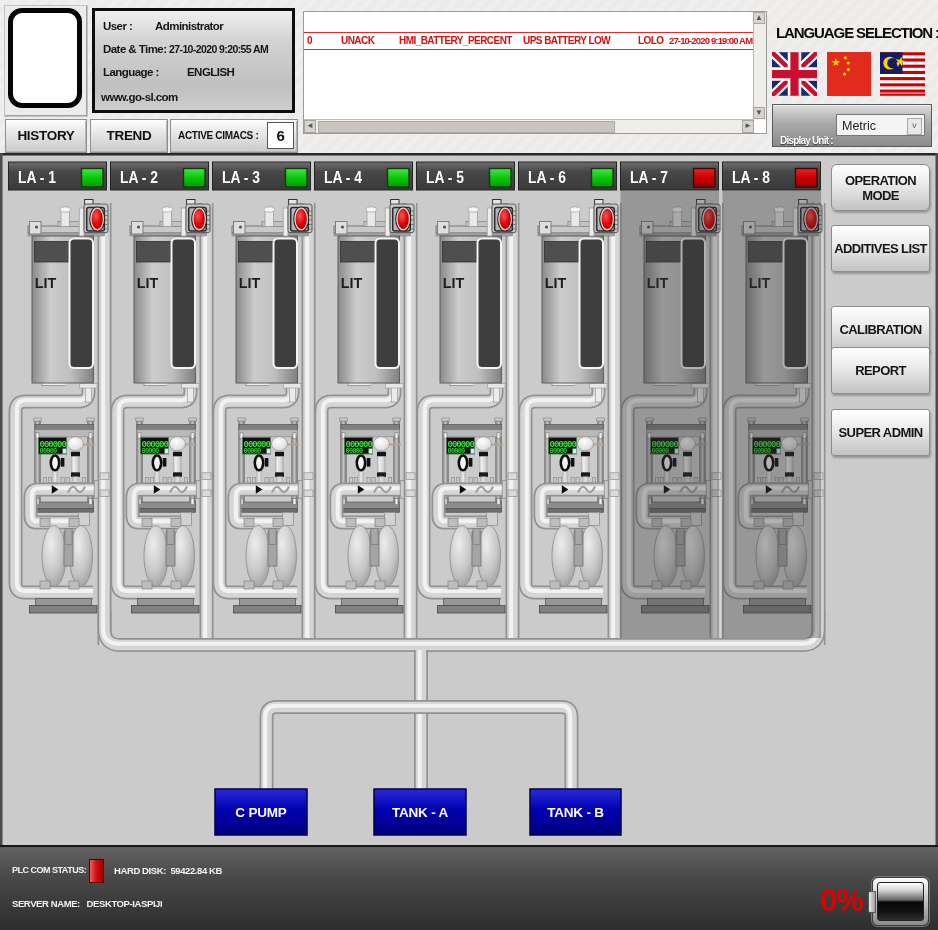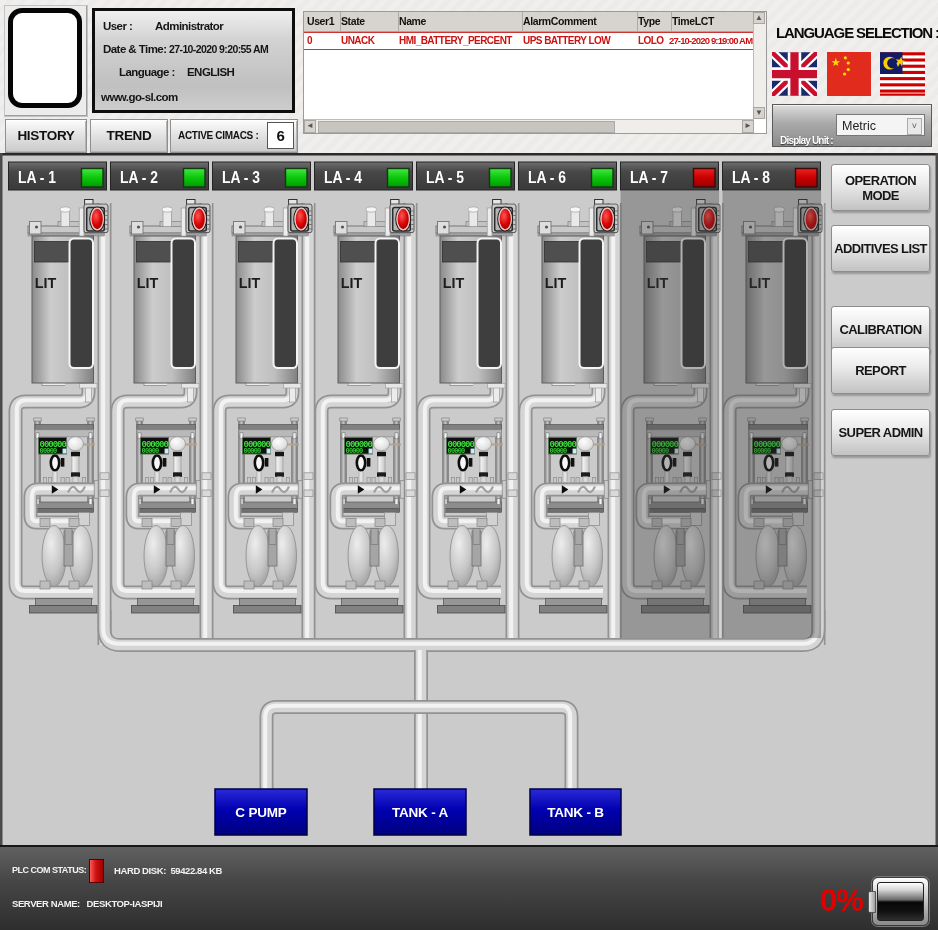--- a/index.html
+++ b/index.html
@@ -29,39 +29,31 @@
 <body>
 <div class="abs top"></div>
 <div class="abs logopanel">
     <div class="abs logo"></div>
   </div>
 <div class="abs userbox">
   <span class="ub" style="left:8px;top:9px;">User :</span>
     <span class="ub" style="left:60px;top:9px;text-align:right;">Administrator</span>
   <span class="ub" style="left:8px;top:32px;">Date &amp; Time:</span>
     <span class="ub" style="left:74px;top:32px;font-size:10.5px;letter-spacing:-0.6px;">27-10-2020 9:20:55 AM</span>
-  <span class="ub" style="left:24px;top:55px;">Language :</span>
+  <span class="ub" style="left:8px;top:55px;">Language :</span>
     <span class="ub" style="left:92px;top:55px;">ENGLISH</span>
   <span class="ub" style="left:6px;top:80px;">www.go-sl.com</span>
 </div>
 <div class="abs tabbtn" style="left:5px;width:80px;">HISTORY</div>
 <div class="abs tabbtn" style="left:90px;width:76px;">TREND</div>
 <div class="abs tabbtn" style="left:170px;width:126px;">
   <span style="position:absolute;left:7px;top:0;font-size:10px;">ACTIVE CIMACS :</span>
   <span style="position:absolute;right:3px;top:2px;width:25px;height:25px;background:#fff;border:1px solid #555;line-height:25px;font-size:15px;">6</span>
 </div>
 <div class="abs alarm">
-  <div class="ahead">
-    <span class="ahc" style="left:0;width:33px;">User1</span>
-    <span class="ahc" style="left:34px;width:57px;">State</span>
-    <span class="ahc" style="left:92px;width:123px;">Name</span>
-    <span class="ahc" style="left:216px;width:114px;">AlarmComment</span>
-    <span class="ahc" style="left:331px;width:33px;">Type</span>
-    <span class="ahc" style="left:365px;width:84px;border-right:none;">TimeLCT</span>
-  </div>
   <div class="arow">
     <span class="arc" style="left:0;">0</span>
     <span class="arc" style="left:34px;">UNACK</span>
     <span class="arc" style="left:92px;">HMI_BATTERY_PERCENT</span>
     <span class="arc" style="left:216px;">UPS BATTERY LOW</span>
     <span class="arc" style="left:331px;">LOLO</span>
     <span class="arc" style="left:362px;font-size:9.5px;letter-spacing:-0.85px;">27-10-2020 9:19:00 AM</span>
   </div>
   <div class="vsb">
     <span class="sbtn" style="left:-1px;top:0;">▲</span>
@@ -103,21 +95,21 @@
   </g>
   <rect width="30" height="29" fill="#131b63"></rect>
   <circle cx="13" cy="14.5" r="8.5" fill="#fc0"></circle>
   <circle cx="16.5" cy="14.5" r="7" fill="#131b63"></circle>
   <path d="M22 14.5 L24 19.5 L26.5 14.8 L29.5 19 L29.8 13.8 L34 11.8 L29.5 10.5 L28.5 6 L26 10 L21 9.2 L23.8 12.2 Z" fill="#fc0"></path>
 </svg>
 <div class="abs dispanel">
   <span class="displab">Display Unit :</span>
   <span class="combo">Metric<span style="position:absolute;right:2px;top:3px;width:13px;height:15px;background:#e8e8e8;border:1px solid #aaa;text-align:center;line-height:14px;font-size:9px;color:#555;">˅</span></span>
 </div>
-<div class="abs rbtn" style="top:164px;height:47px;">OPERATION<br>MODE</div>
+<div class="abs rbtn" style="top:164px;height:47px;border-radius:6px;">OPERATION<br>MODE</div>
 <div class="abs rbtn" style="top:225px;">ADDITIVES LIST</div>
 <div class="abs rbtn" style="top:286px;margin-top:20px;">CALIBRATION</div>
 <div class="abs rbtn" style="top:347px;">REPORT</div>
 <div class="abs rbtn" style="top:409px;">SUPER ADMIN</div>
 <svg class="abs" style="left:0;top:153px;" width="938" height="692" viewBox="0 153 938 692">
 <defs>
 <linearGradient id="hdr" x1="0" y1="0" x2="0" y2="1">
         <stop offset="0" stop-color="#6e6e6e"></stop>
         <stop offset="0.35" stop-color="#474747"></stop>
         <stop offset="1" stop-color="#3a3a3a"></stop>

